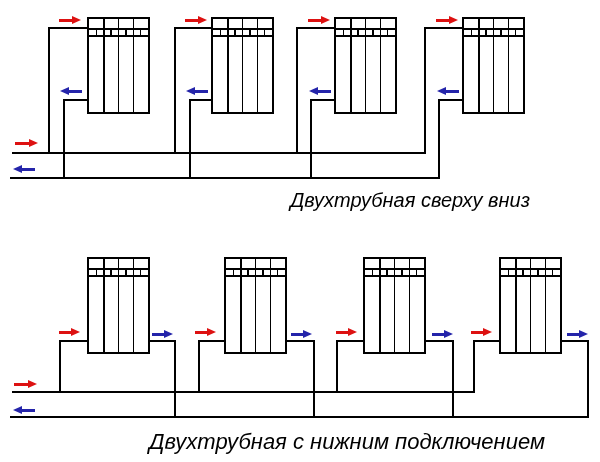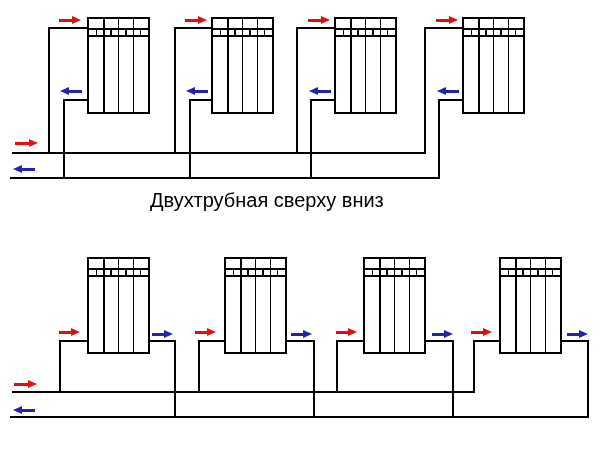--- a/index.html
+++ b/index.html
@@ -7,21 +7,21 @@
   #canvas{position:relative;width:600px;height:462px;overflow:hidden;background:#fff;}
   .diagram{position:absolute;left:0;top:0;width:600px;height:462px;}
   .pipe{position:absolute;background:#000;}
   .radiator{position:absolute;width:63px;height:97px;box-sizing:border-box;border:2px solid #000;background:#fff;}
   .rline{position:absolute;left:0;right:0;height:2px;background:#000;}
   .rdiv{position:absolute;top:0;bottom:0;width:1.5px;background:#000;}
   .rtick{position:absolute;width:1.5px;background:#000;}
   .arrow{position:absolute;height:9px;}
   .arrow .shaft{position:absolute;top:3px;height:3px;}
   .arrow .head{position:absolute;top:0;width:0;height:0;border-top:4.5px solid transparent;border-bottom:4.5px solid transparent;}
-  .caption{position:absolute;text-align:left;white-space:nowrap;color:#000;line-height:1.05;}
+  .caption{position:absolute;text-align:right;white-space:nowrap;color:#000;line-height:1.05;font-style:italic;}
 </style>
 </head>
 <body>
 
 <div id="canvas" style="background: rgb(255, 255, 255);">
   <section class="diagram">
     <div class="caption" style="left: 150px; top: 190px; width: 380px; font-size: 20px; color: rgb(0, 0, 0);">Двухтрубная сверху вниз</div>
   <div class="pipe" style="left: 12px; top: 152px; width: 414px; height: 2px; background: rgb(0, 0, 0);"></div>
       <div class="pipe" style="left: 10px; top: 177px; width: 430px; height: 2px; background: rgb(0, 0, 0);"></div>
       <div class="pipe" style="left: 48px; top: 27px; width: 41px; height: 2px; background: rgb(0, 0, 0);"></div>
@@ -119,20 +119,21 @@
       <div class="arrow" style="left: 436px; top: 15.5px; width: 22px;">
         <div class="shaft" style="background: rgb(221, 17, 17); left: 0px; width: 16px;"></div>
         <div class="head" style="right: 0px; border-left: 9px solid rgb(221, 17, 17);"></div>
       </div>
       <div class="arrow" style="left: 437px; top: 86.5px; width: 22px;">
         <div class="shaft" style="background: rgb(36, 36, 170); left: 6px; width: 16px;"></div>
         <div class="head" style="left: 0px; border-right: 9px solid rgb(36, 36, 170);"></div>
       </div>
     </section>
   <section class="diagram">
+    <div class="caption" style="left: 105px; top: 430px; width: 440px; font-size: 22px; color: rgb(0, 0, 0);">Двухтрубная с нижним подключением</div>
   <div class="pipe" style="left: 12px; top: 391px; width: 463px; height: 2px; background: rgb(0, 0, 0);"></div>
       <div class="pipe" style="left: 10px; top: 416px; width: 579px; height: 2px; background: rgb(0, 0, 0);"></div>
       <div class="pipe" style="left: 59px; top: 340px; width: 30px; height: 2px; background: rgb(0, 0, 0);"></div>
       <div class="pipe" style="left: 59px; top: 340px; width: 2px; height: 53px; background: rgb(0, 0, 0);"></div>
       <div class="pipe" style="left: 148px; top: 340px; width: 28px; height: 2px; background: rgb(0, 0, 0);"></div>
       <div class="pipe" style="left: 174px; top: 340px; width: 2px; height: 78px; background: rgb(0, 0, 0);"></div>
       <div class="pipe" style="left: 198px; top: 340px; width: 28px; height: 2px; background: rgb(0, 0, 0);"></div>
       <div class="pipe" style="left: 198px; top: 340px; width: 2px; height: 53px; background: rgb(0, 0, 0);"></div>
       <div class="pipe" style="left: 285px; top: 340px; width: 30px; height: 2px; background: rgb(0, 0, 0);"></div>
       <div class="pipe" style="left: 313px; top: 340px; width: 2px; height: 78px; background: rgb(0, 0, 0);"></div>

